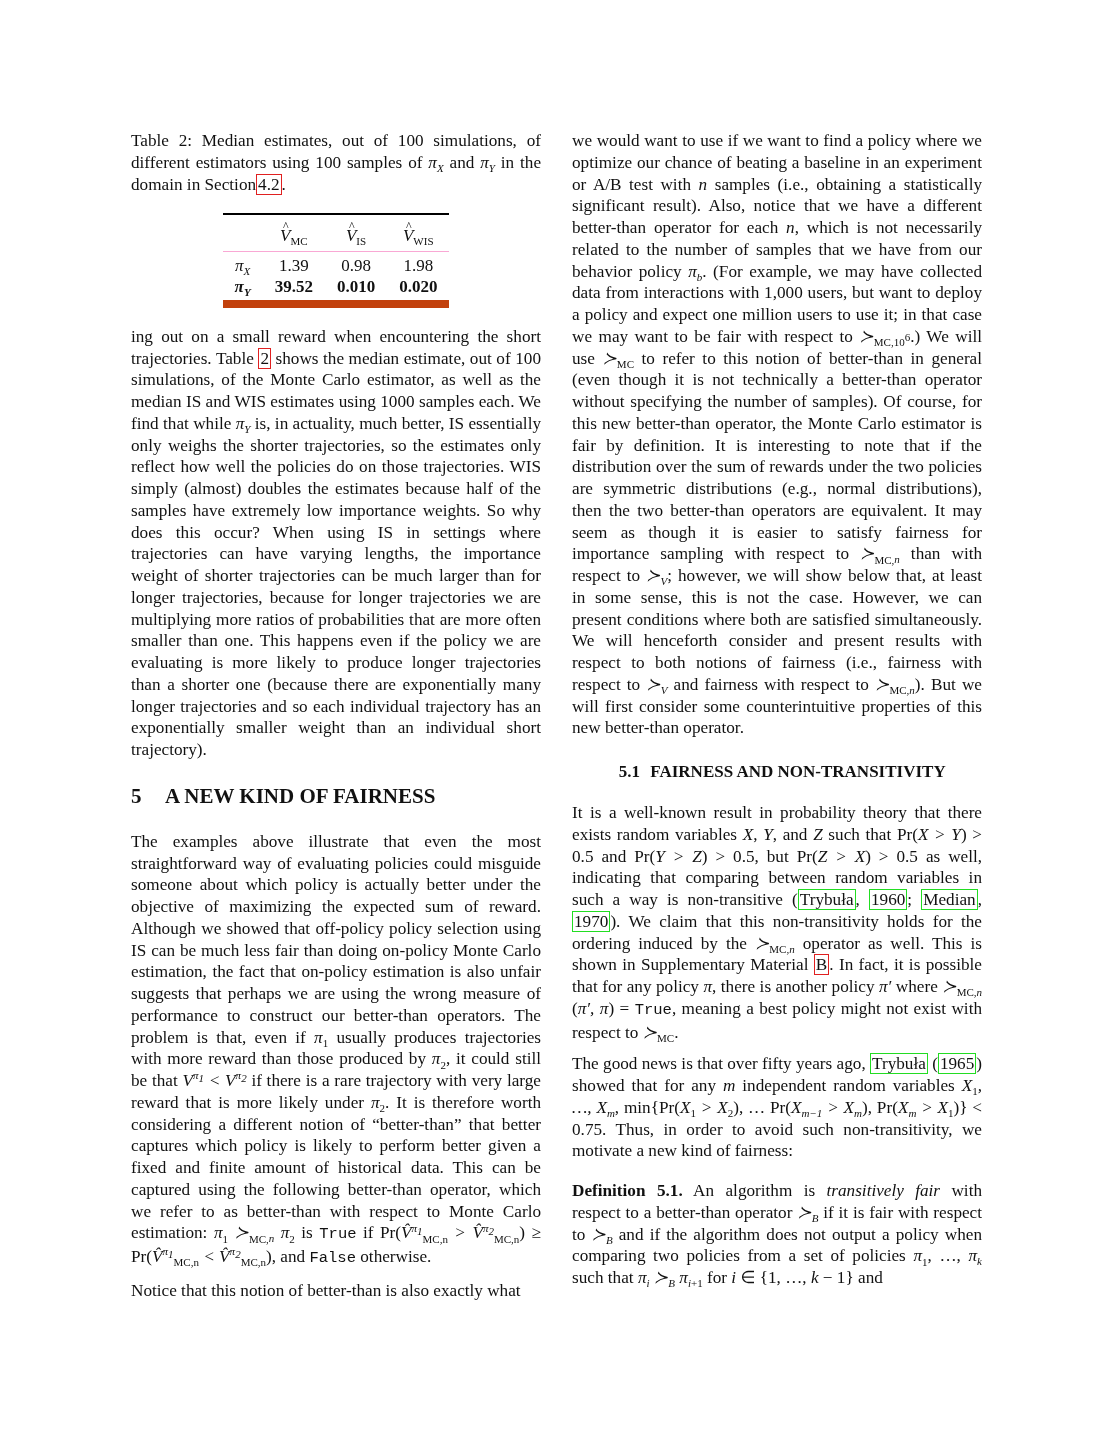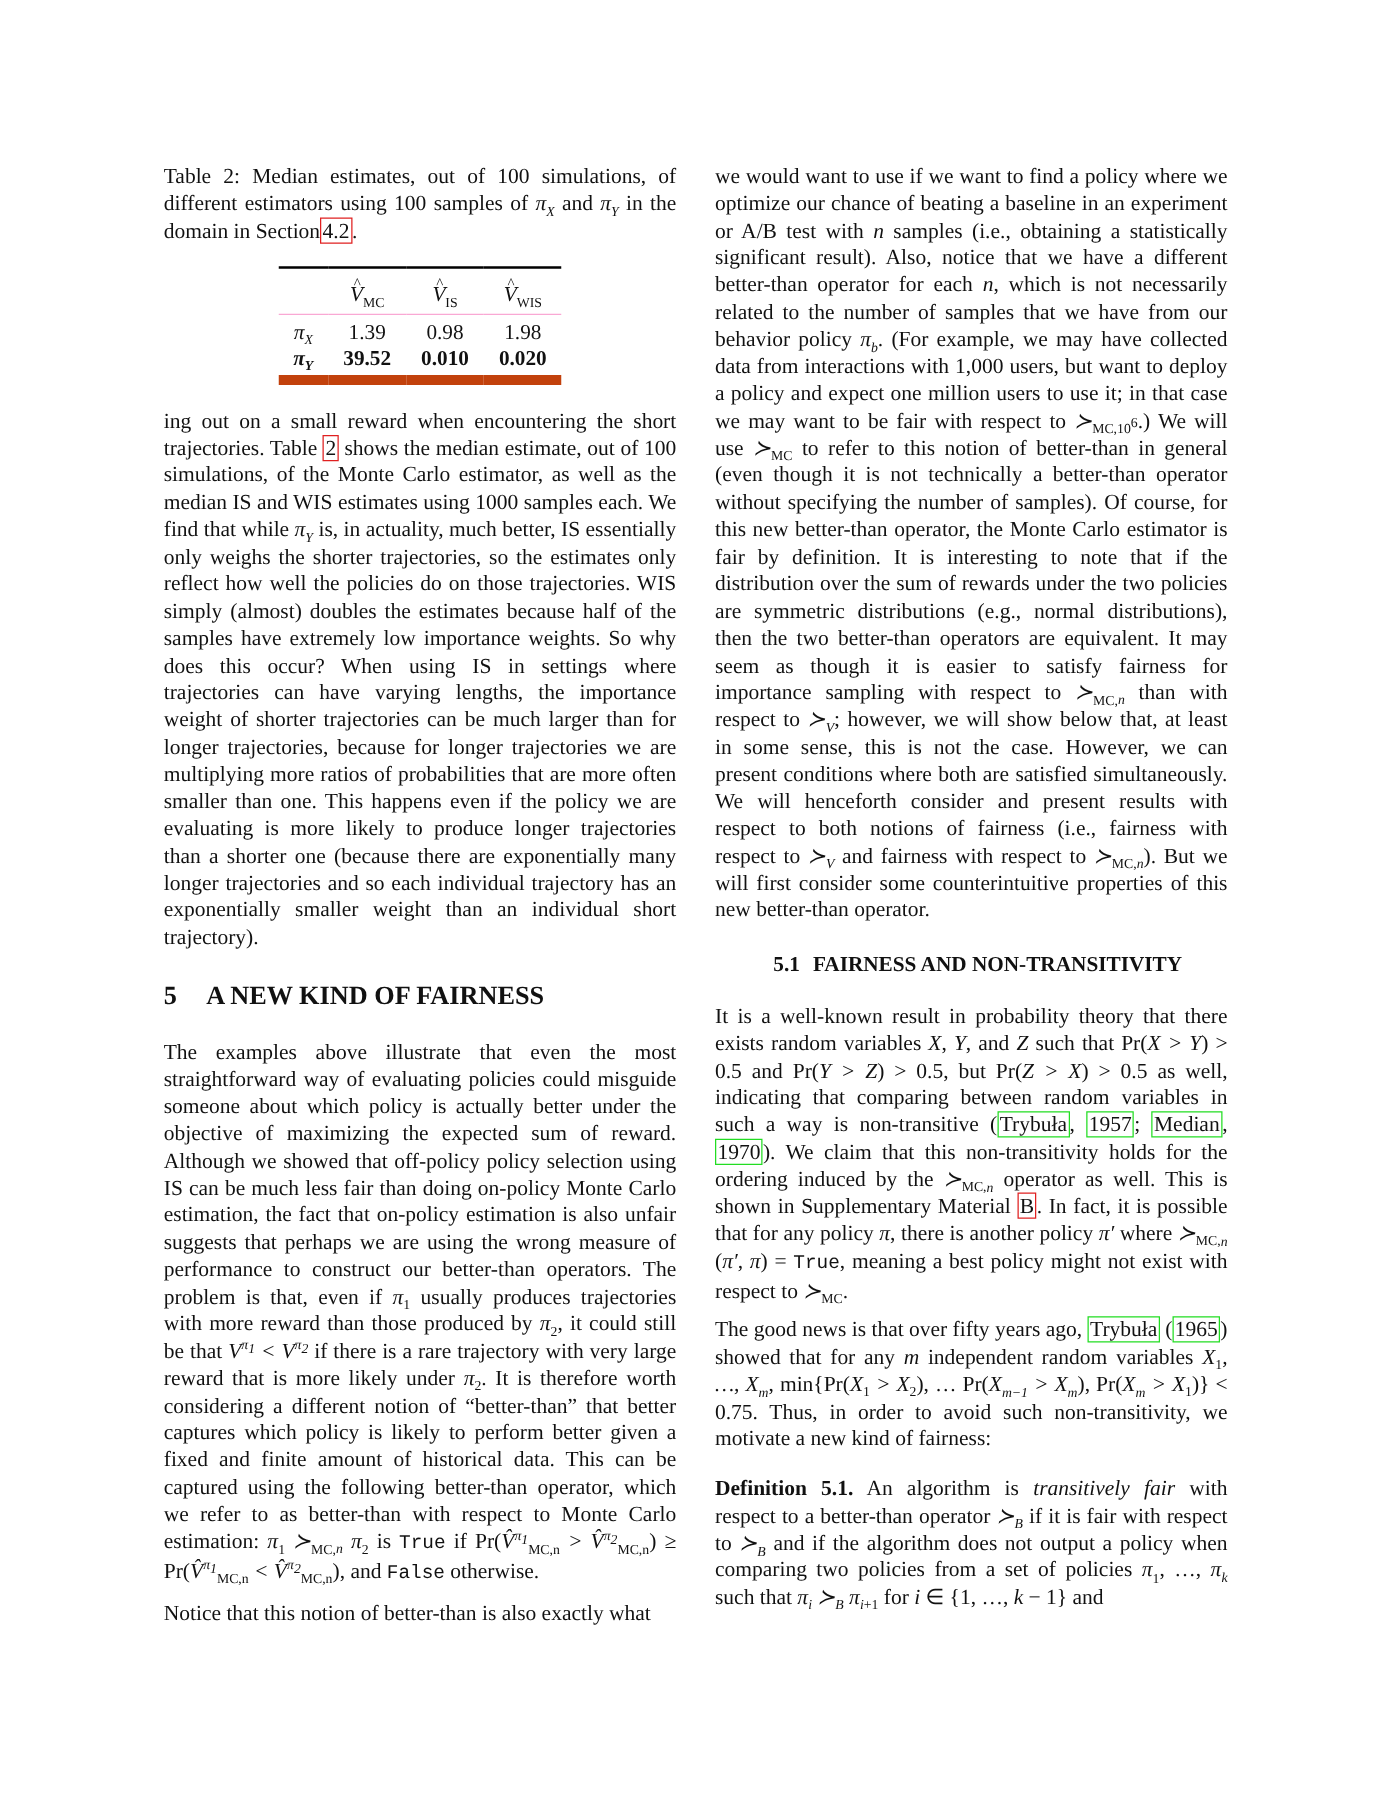--- a/index.html
+++ b/index.html
@@ -128,21 +128,21 @@
 
   <p>
     <span>It is a well-known result in probability theory that there exists random variables</span>
     <span class="m">X</span>, <span class="m">Y</span><span>, and</span>
     <span class="m">Z</span>
     <span>such that</span>
     <span class="m"><span class="sc">Pr(</span>X &gt; Y<span class="sc">) &gt; 0.5</span></span>
     <span>and</span>
     <span class="m"><span class="sc">Pr(</span>Y &gt; Z<span class="sc">) &gt; 0.5</span></span><span>, but</span>
     <span class="m"><span class="sc">Pr(</span>Z &gt; X<span class="sc">) &gt; 0.5</span></span>
-    <span>as well, indicating that comparing between random variables in such a way is non-transitive (</span><span class="ref-green">Trybuła</span>, <span class="ref-green">1957</span>; <span class="ref-green">Median</span>, <span class="ref-green">1970</span><span>). We claim that this non-transitivity holds for the ordering induced by the</span>
+    <span>as well, indicating that comparing between random variables in such a way is non-transitive (</span><span class="ref-green">Trybuła</span>, <span class="ref-green">1960</span>; <span class="ref-green">Median</span>, <span class="ref-green">1970</span><span>). We claim that this non-transitivity holds for the ordering induced by the</span>
     <span class="m">≻<sub class="sc">MC,</sub><sub>n</sub></span>
     <span>operator as well. This is shown in Supplementary Material</span>
     <span class="ref-red">B</span><span>. In fact, it is possible that for any policy</span>
     <span class="m">π</span><span>, there is another policy</span>
     <span class="m">π′</span>
     <span>where</span>
     <span class="m">≻<sub class="sc">MC,</sub><sub>n</sub> <span class="sc">(</span>π′, π<span class="sc">) =</span></span>
     <span class="tt">True</span><span>, meaning a best policy might not exist with respect to</span>
     <span class="m">≻<sub class="sc">MC</sub></span><span>.</span>
   </p>

